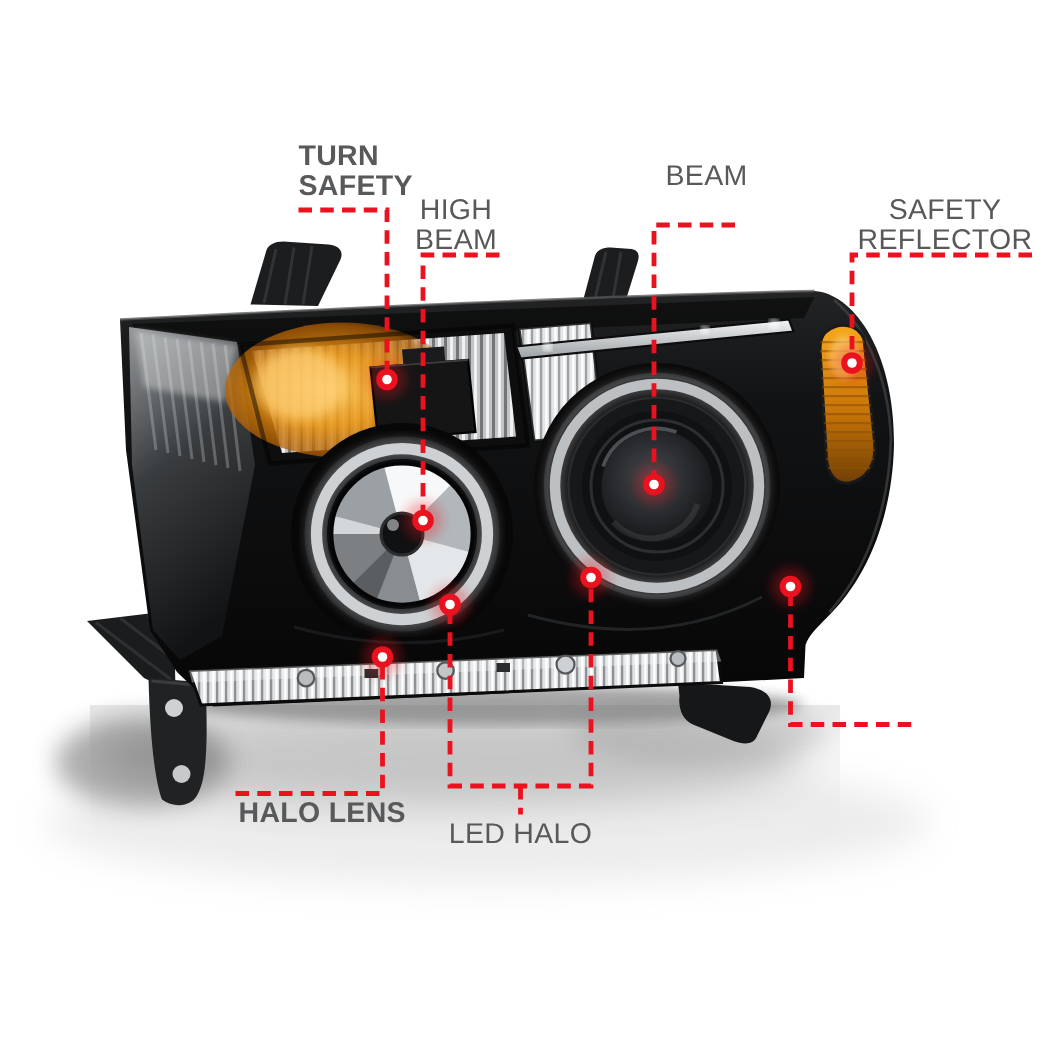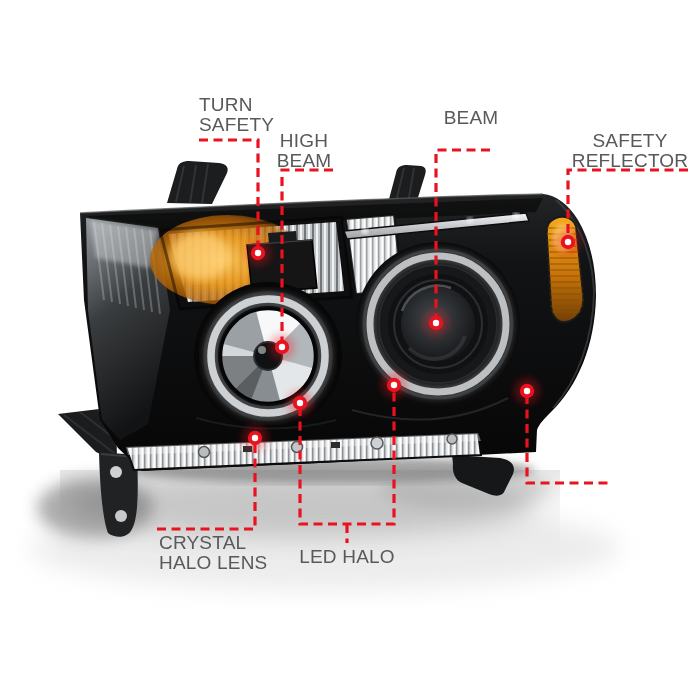--- a/index.html
+++ b/index.html
@@ -15,21 +15,21 @@
     font-family:"Liberation Sans",sans-serif;
   }
   .layer{position:absolute;left:0;top:0;width:700px;height:700px;}
   .label{
     position:absolute;
     color:var(--label-text);
     font-size:19px;line-height:20px;font-weight:400;
     letter-spacing:0.2px;white-space:nowrap;
   }
   .label span{display:block;}
-  .al-left{text-align:left;}
+  .al-left{text-align:left;font-weight:bold;}
   .al-center{text-align:center;}
   .al-right{text-align:right;}
   .dash{
     fill:none;stroke:var(--callout-red);
     stroke-width:3.2;stroke-dasharray:9 5.5;
   }
   .dotring{fill:var(--callout-red);}
   .dotglow{fill:var(--callout-red);opacity:0.3;}
   .dotcore{fill:var(--dot-core);}
 </style>
@@ -307,21 +307,20 @@
 
   <div class="label al-center" style="left:550px;top:131px;width:160px;">
     <span>SAFETY</span>
     <span>REFLECTOR</span>
   </div>
 
   <div class="label al-right" style="left:480px;top:489px;width:130px;">
   </div>
 
   <div class="label al-left" style="left:159px;top:533px;">
-    <span>CRYSTAL</span>
     <span>HALO LENS</span>
   </div>
 
   <div class="label al-center" style="left:287px;top:547px;width:120px;">
     <span>LED HALO</span>
   </div>
 
 </div>
 
 </body></html>

